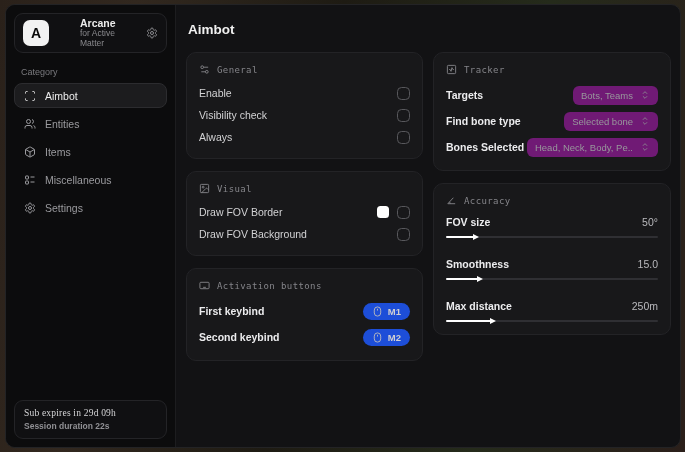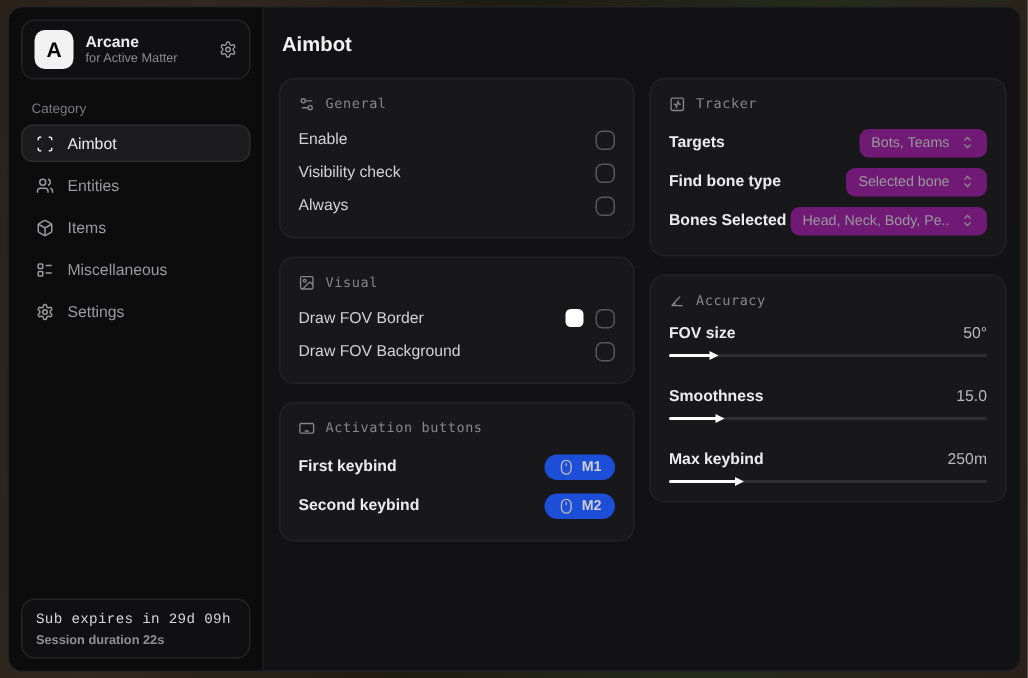--- a/index.html
+++ b/index.html
@@ -22,38 +22,38 @@
   .brand-card {
     display:flex; align-items:center; gap:8px;
     border:1px solid #242427; border-radius:9px; padding:6px 8px; height:40px;
     background:#101012;
   }
   .logo {
     width:26px; height:26px; background:#f2f2f2; border-radius:7px;
     color:#0a0a0a; font-weight:bold; font-size:14px;
     display:flex; align-items:center; justify-content:center; flex:0 0 26px;
   }
-  .brand-text { flex:1; line-height:1.15; }
+  .brand-text { flex:1; line-height:1.15;margin-left:23px; }
   .brand-name { font-size:10.5px; font-weight:bold; color:#ececec; }
   .brand-sub { font-size:8.5px; color:#8a8a8e; }
   .brand-gear { color:#9a9a9e; display:flex; }
   .category-label { margin:14px 0 6px 7px; font-size:9px; color:#7a7a7e; }
   .nav { display:flex; flex-direction:column; gap:3px; }
   .nav-item {
     display:flex; align-items:center; gap:9px; height:25px; padding:0 9px;
     border:1px solid transparent; border-radius:8px;
     color:#9b9b9f; font-size:10.5px; cursor:pointer;
   }
   .nav-item.selected { background:#1c1c1e; border-color:#2c2c2f; color:#ececec; }
   .nav-item .ic { display:flex; color:inherit; }
   .sidebar-footer {
     margin-top:auto; border:1px solid #242427; border-radius:9px;
     padding:7px 9px; background:#101012;
   }
-  .sub-expires { font-family:Liberation Mono, monospace; font-size:9.5px; color:#d6d6d8; letter-spacing:0.2px; }
+  .sub-expires { font-family:Liberation Serif, serif; font-size:9.5px; color:#d6d6d8; letter-spacing:0.2px; }
   .session { margin-top:3px; font-size:8.5px; font-weight:bold; color:#909094; }
   
   .main { flex:1; padding:12px 11px 12px 10px; }
   .page-title { font-size:13.5px; font-weight:bold; color:#f0f0f0; margin:5px 0 15px 2px; }
   .columns { display:flex; gap:10px; align-items:flex-start; }
   .col { display:flex; flex-direction:column; gap:12px; }
   .col-left { width:237px; }
   .col-right { width:238px; }
   .card {
     background:#18181a; border:1px solid #232326; border-radius:10px;
@@ -359,21 +359,21 @@
               </div>
               <div class="slider-track">
                 <div class="slider-fill" style="width: 16%;">
                   <span class="slider-thumb"></span>
                 </div>
               </div>
             </div>
 
             <div class="slider-block" style="margin-bottom:2px">
               <div class="slider-head">
-                <span class="row-label strong">Max keybind</span>
+                <span class="row-label strong">Max distance</span>
                 <span class="slider-value">250m</span>
               </div>
               <div class="slider-track">
                 <div class="slider-fill" style="width: 22%;">
                   <span class="slider-thumb"></span>
                 </div>
               </div>
             </div>
           </div>
         </div>

